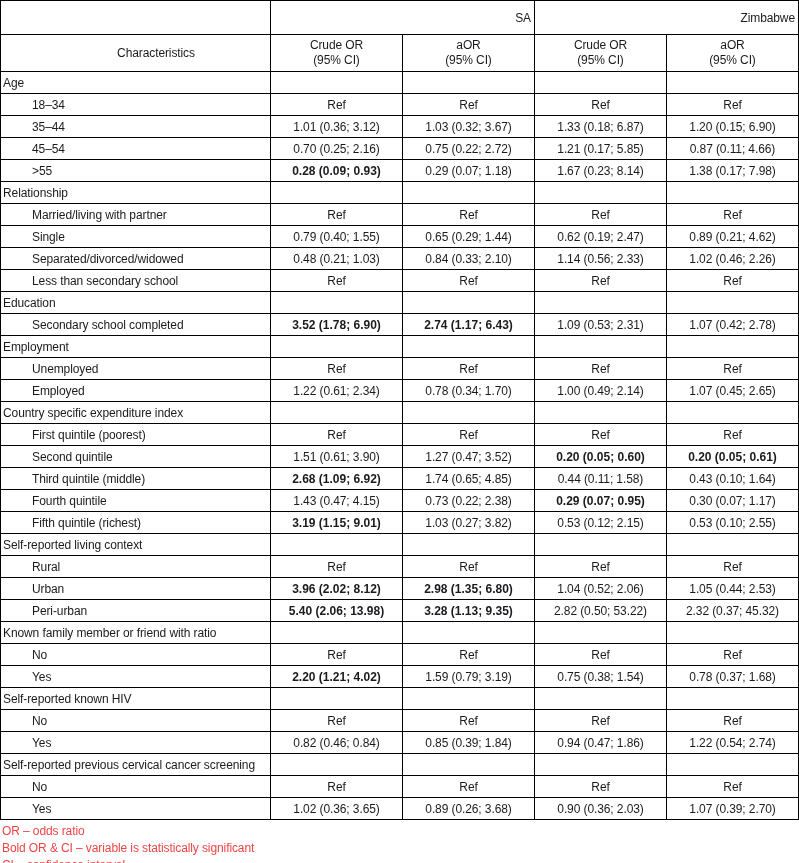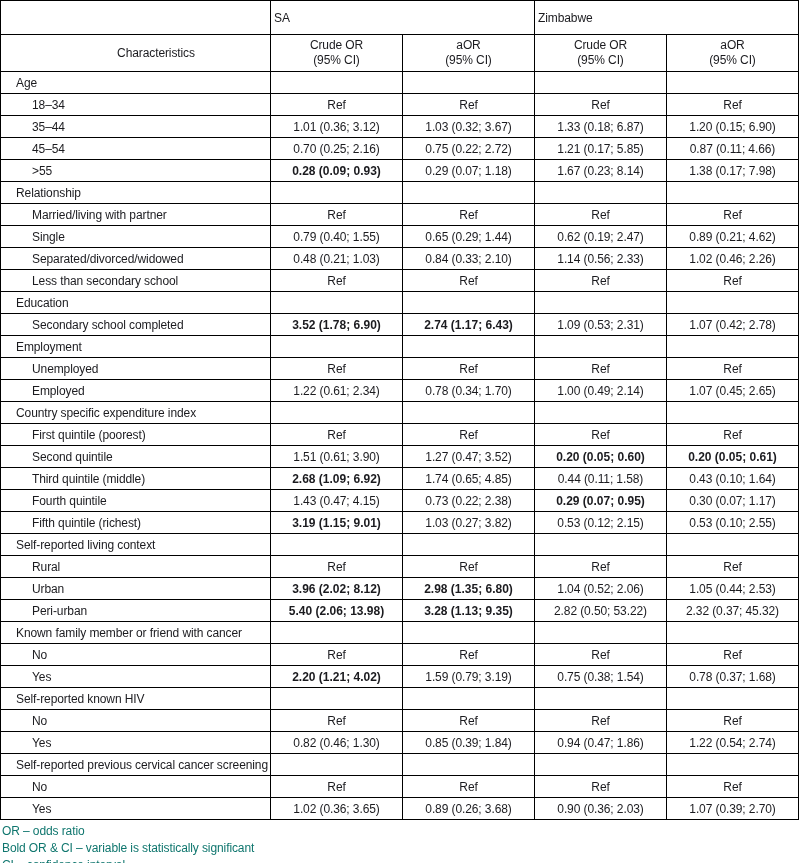--- a/index.html
+++ b/index.html
@@ -30,37 +30,37 @@
     font-family: "Liberation Sans", sans-serif;
     font-size: 12px;
     font-weight: normal;
     letter-spacing: -0.1px;
     color: #1b1b1f;
     padding: 0 3px;
     overflow: hidden;
     white-space: nowrap;
     box-sizing: border-box;
   }
-  tr.country-row th { height: 34px; text-align: left; vertical-align: middle; }
+  tr.country-row th { height: 34px; text-align: right; vertical-align: middle; }
   tr.colhead-row th { height: 37px; text-align: center; vertical-align: middle; line-height: 15px; }
   tr.colhead-row th.char-head { vertical-align: middle; padding-left: 44px; }
   tbody tr { height: 22px; }
   td.label { text-align: left; vertical-align: middle; }
-  td.label.group { padding-left: 15px; }
+  td.label.group { padding-left: 2px; }
   td.label.item  { padding-left: 31px; }
   td.val { text-align: center; vertical-align: middle; }
   td.val.sig { font-weight: bold; letter-spacing: 0; }
   .footnotes {
     padding: 3px 0 0 2px;
   }
   .footnote {
     font-size: 12px;
     line-height: 17px;
     letter-spacing: -0.1px;
-    color: #0f766e;
+    color: #ef4444;
   }
 </style>
 </head>
 <body>
 
 <div class="wrap">
 
   <table class="or-table">
     <colgroup>
       <col class="c-char">
@@ -265,21 +265,21 @@
           <td class="val">1.05 (0.44; 2.53)</td>
         </tr>
         <tr>
           <td class="label item">Peri-urban</td>
           <td class="val sig">5.40 (2.06; 13.98)</td>
           <td class="val sig">3.28 (1.13; 9.35)</td>
           <td class="val">2.82 (0.50; 53.22)</td>
           <td class="val">2.32 (0.37; 45.32)</td>
         </tr>
         <tr>
-          <td class="label group">Known family member or friend with cancer</td>
+          <td class="label group">Known family member or friend with ratio</td>
           <td class="val"></td>
           <td class="val"></td>
           <td class="val"></td>
           <td class="val"></td>
         </tr>
         <tr>
           <td class="label item">No</td>
           <td class="val">Ref</td>
           <td class="val">Ref</td>
           <td class="val">Ref</td>
@@ -301,21 +301,21 @@
         </tr>
         <tr>
           <td class="label item">No</td>
           <td class="val">Ref</td>
           <td class="val">Ref</td>
           <td class="val">Ref</td>
           <td class="val">Ref</td>
         </tr>
         <tr>
           <td class="label item">Yes</td>
-          <td class="val">0.82 (0.46; 1.30)</td>
+          <td class="val">0.82 (0.46; 0.84)</td>
           <td class="val">0.85 (0.39; 1.84)</td>
           <td class="val">0.94 (0.47; 1.86)</td>
           <td class="val">1.22 (0.54; 2.74)</td>
         </tr>
         <tr>
           <td class="label group">Self-reported previous cervical cancer screening</td>
           <td class="val"></td>
           <td class="val"></td>
           <td class="val"></td>
           <td class="val"></td>

